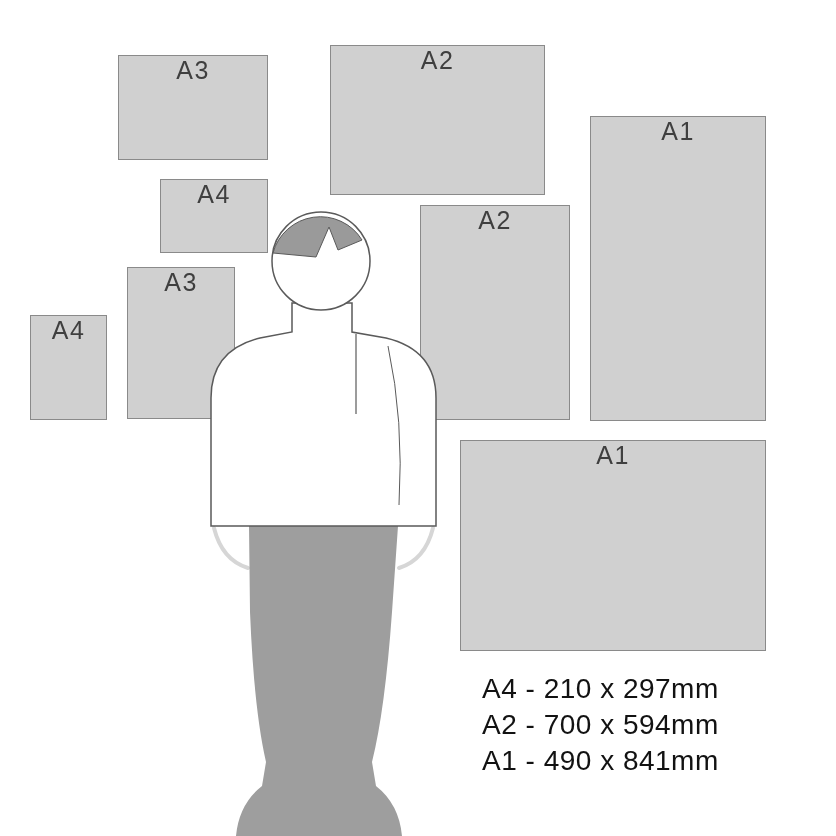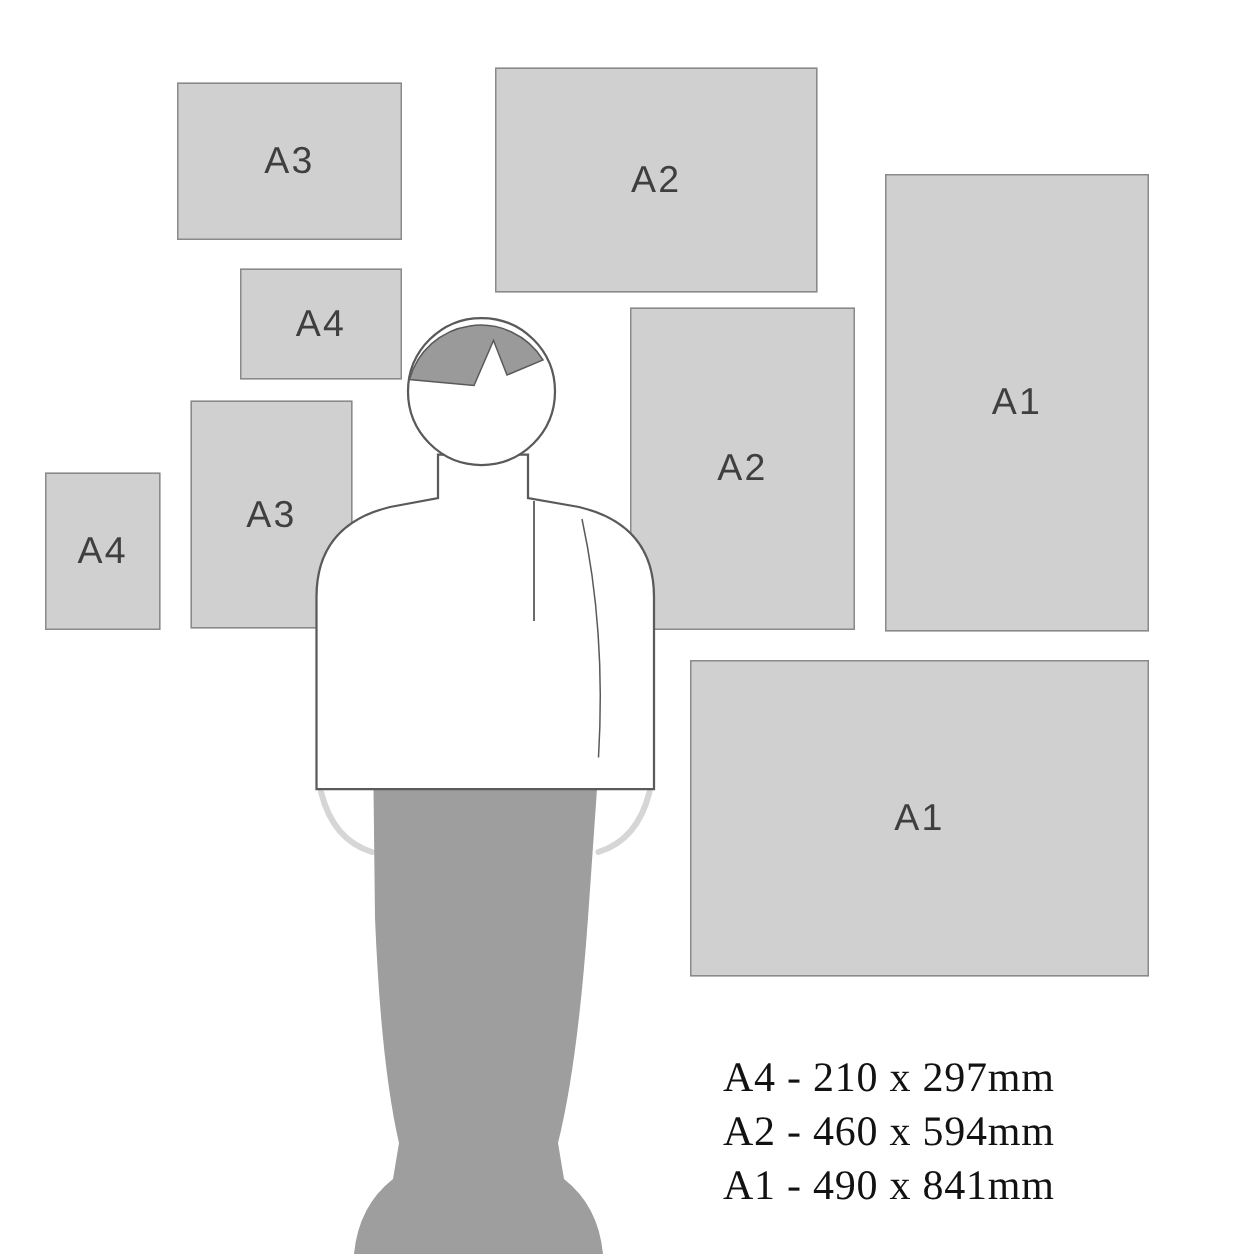--- a/index.html
+++ b/index.html
@@ -14,44 +14,42 @@
     background: #ffffff;
     overflow: hidden;
     font-family: "Liberation Sans", sans-serif;
   }
   .paper {
     position: absolute;
     background: var(--paper-fill);
     border: 1px solid var(--paper-border);
     box-sizing: border-box;
     display: flex;
-    align-items: center;
     justify-content: center;
   }
   .paper-label {
     color: var(--label-text);
     font-size: 25px;
     letter-spacing: 1.5px;
     user-select: none;
   }
   .person-svg {
     position: absolute;
     left: 0;
     top: 0;
     pointer-events: none;
   }
   .legend {
     position: absolute;
     left: 482px;
-    top: 701px;
+    top: 671px;
     color: var(--legend-text);
     font-size: 28px;
     line-height: 36px;
     letter-spacing: 0.5px;
-    font-family: Liberation Serif, serif;
   }
   .legend-row {
     white-space: nowrap;
   }
 </style>
 </head>
 <body>
 
 <div class="canvas">
 
@@ -94,17 +92,17 @@
     <path d="M 356 334 L 356 414" fill="none" stroke="var(--figure-outline)" stroke-width="1.2"></path>
     <path d="M 388 346 Q 404 420 399 505" fill="none" stroke="var(--figure-outline)" stroke-width="1"></path>
 
     <circle cx="321" cy="261" r="49" fill="var(--shirt-fill)" stroke="var(--figure-outline)" stroke-width="1.5"></circle>
 
     <path d="M 273 253 A 49 49 0 0 1 362 240 L 338 250 L 329 227 L 316 257 Z" fill="var(--hair-fill)" stroke="var(--figure-outline)" stroke-width="1"></path>
   </svg>
 
   <div class="legend">
       <div class="legend-row">A4 - 210 x 297mm</div>
-      <div class="legend-row">A2 - 460 x 594mm</div>
+      <div class="legend-row">A2 - 700 x 594mm</div>
       <div class="legend-row">A1 - 490 x 841mm</div>
     </div>
 
 </div>
 
 </body></html>

